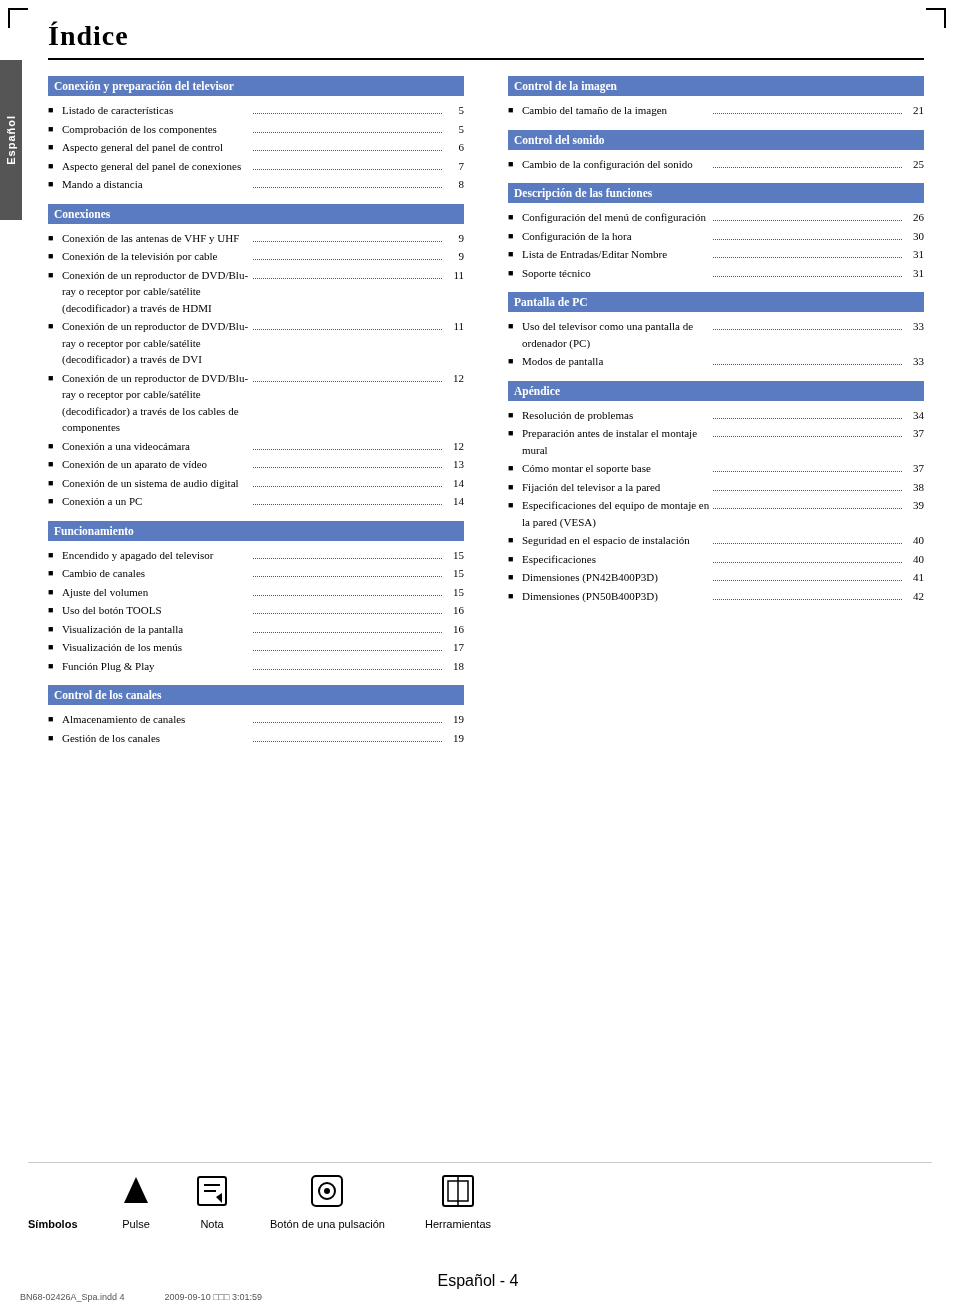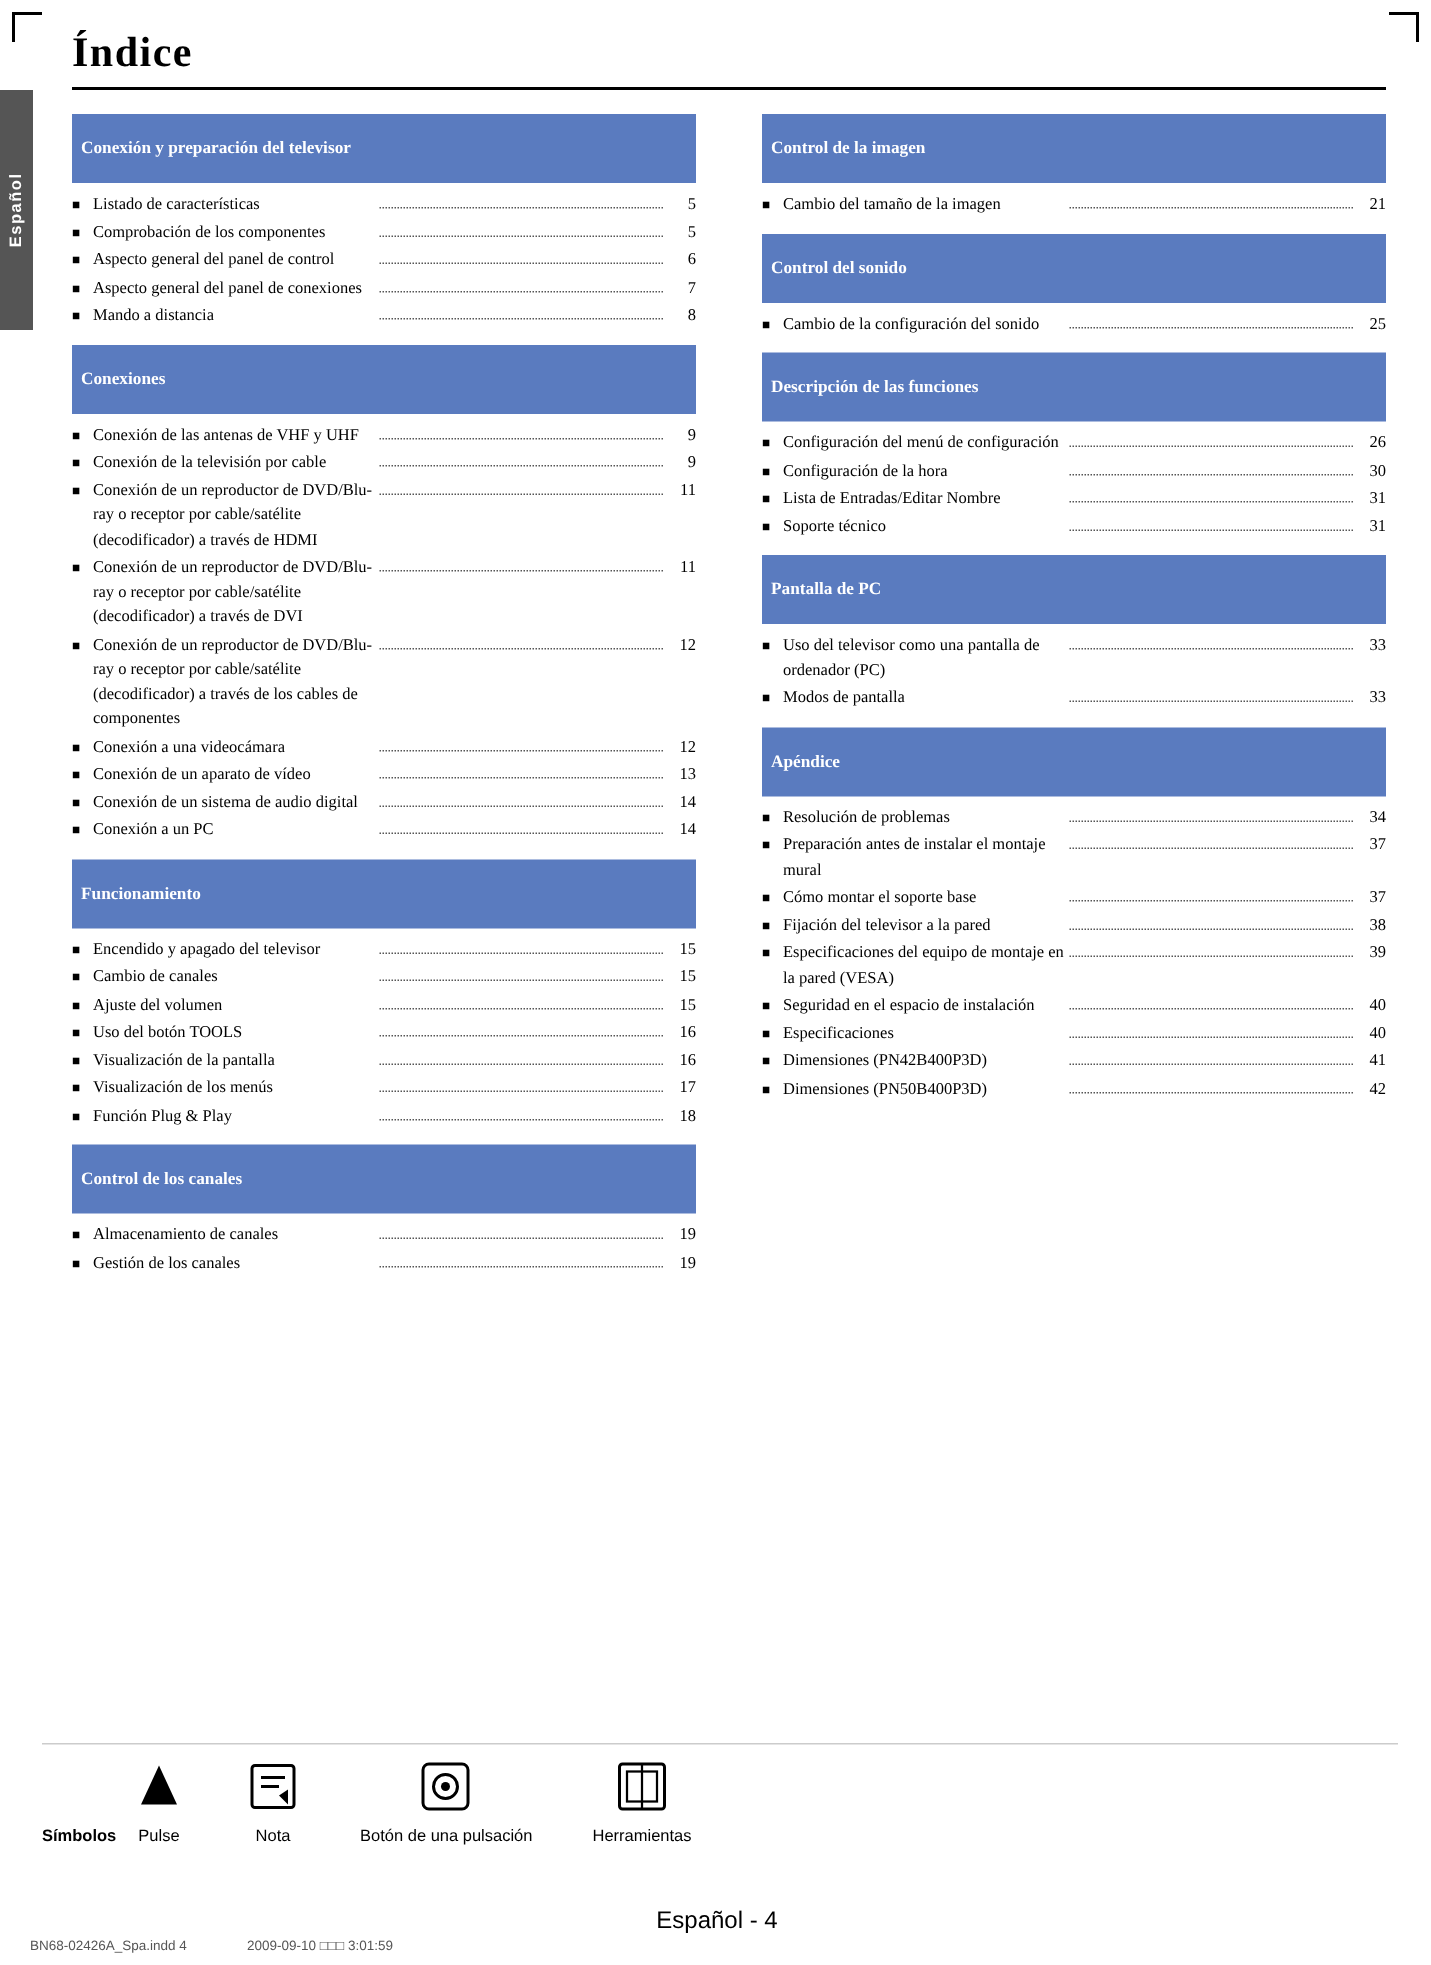--- a/index.html
+++ b/index.html
@@ -73,21 +73,21 @@
       min-width: 0;
       margin-left: 20px;
     }
 
     
     .section-header {
       background: #5a7bbf;
       color: #fff;
       font-size: 11.5px;
       font-weight: bold;
-      padding: 17px 6px;
+      padding: 4px 6px;
       margin-bottom: 5px;
       margin-top: 10px;
     }
     .section-header:first-child {
       margin-top: 0;
     }
 
     
     .toc-list {
       list-style: none;
@@ -123,20 +123,21 @@
     }
 
     
     .symbols-section {
       position: absolute;
       bottom: 80px;
       left: 28px;
       right: 22px;
       display: flex;
       align-items: flex-end;
+      gap: 30px;
       padding-top: 10px;
       border-top: 1px solid #ccc;
     }
 
     .symbol-label-title {
       font-size: 11px;
       font-weight: bold;
       min-width: 60px;
     }
 

